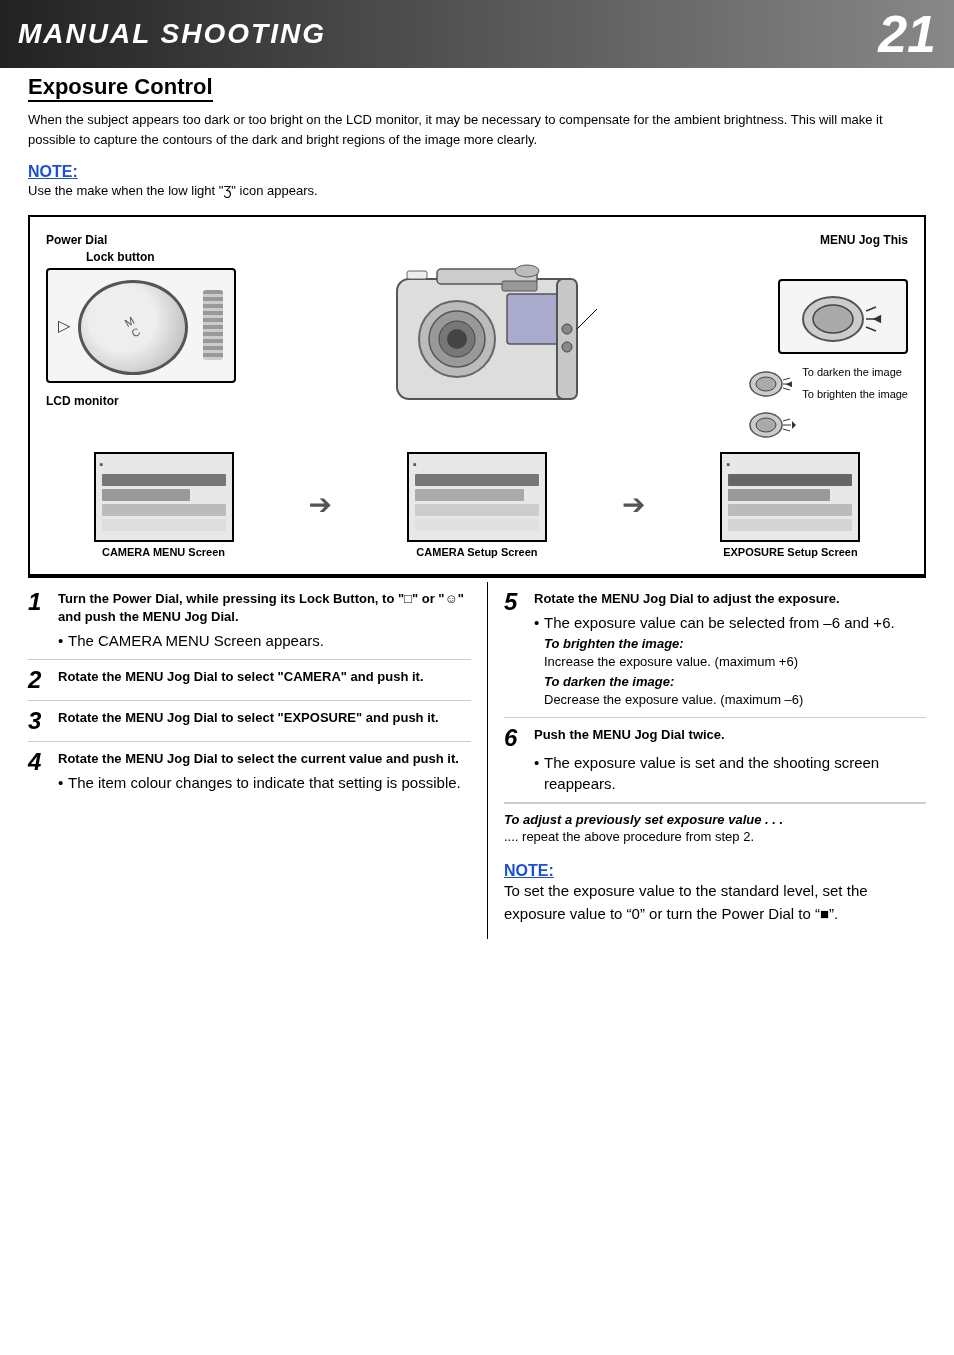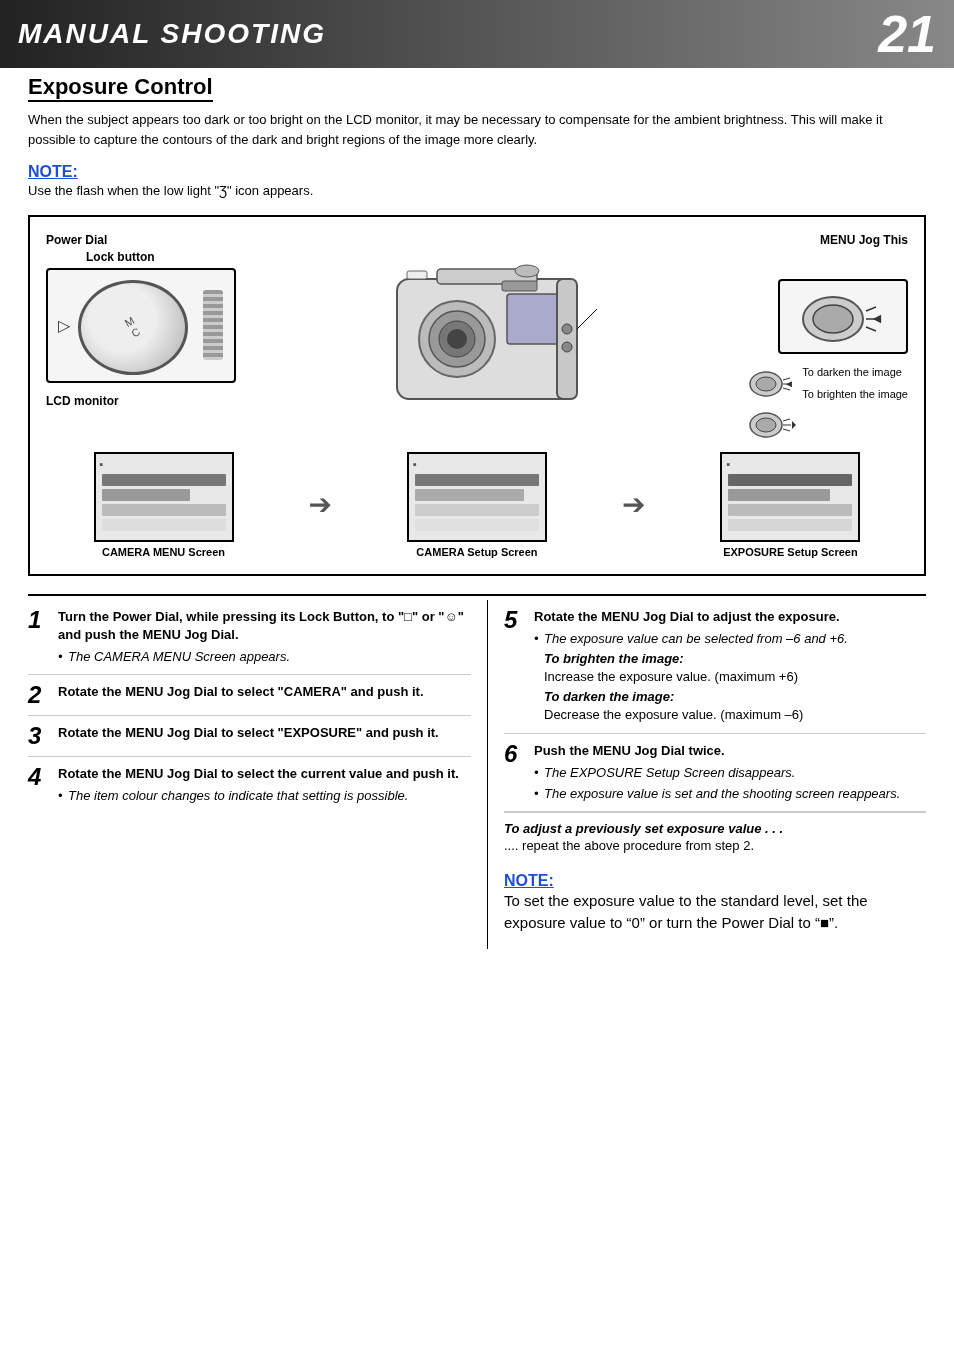--- a/index.html
+++ b/index.html
@@ -69,21 +69,20 @@
     }
     .note-text {
       font-size: 13px;
       line-height: 1.5;
     }
 
     
     .diagram-box {
       border: 2px solid #000;
       padding: 16px;
-      margin-bottom: 18px;
       position: relative;
     }
 
     .screen-block {
       display: flex;
       flex-direction: column;
       align-items: center;
     }
 
     .screen-box {
@@ -140,25 +139,24 @@
     }
 
     .step-title {
       font-weight: bold;
       font-size: 13px;
       line-height: 1.4;
       margin-bottom: 4px;
     }
 
     .step-bullet {
-      font-size: 13px;
+      font-size: 15px;
       line-height: 1.4;
       padding-left: 10px;
       position: relative;
-      font-style: italic;
     }
     .step-bullet::before {
       content: "•";
       position: absolute;
       left: 0;
     }
 
     .step-sub {
       font-size: 13px;
       line-height: 1.4;
@@ -196,21 +194,21 @@
 
 <div class="content">
 
   
   <div class="section-title">Exposure Control</div>
   <div class="intro-text">When the subject appears too dark or too bright on the LCD monitor, it may be necessary to compensate for the ambient brightness. This will make it possible to capture the contours of the dark and bright regions of the image more clearly.</div>
 
   
   <div class="note-block">
     <div class="note-label">NOTE:</div>
-    <div class="note-text">Use the flash when the low light "Ʒ" icon appears.</div>
+    <div class="note-text">Use the make when the low light "Ʒ" icon appears.</div>
   </div>
 
   
   <div class="diagram-box">
 
     <div style="display:flex; justify-content:space-between; margin-bottom:2px;">
       <span style="font-weight:bold; font-size:12px;">Power Dial</span>
       <span style="font-weight:bold; font-size:12px;">MENU Jog This</span>
     </div>
 
@@ -421,21 +419,20 @@
             <span class="italic-bold">To darken the image:</span><br>
             Decrease the exposure value. (maximum –6)
           </div>
         </div>
       </div>
 
       <div class="step-item">
         <div class="step-number">6</div>
         <div class="step-content">
           <div class="step-title">Push the MENU Jog Dial twice.</div>
-          <div class="step-bullet">The EXPOSURE Setup Screen disappears.</div>
           <div class="step-bullet" style="padding-top:3px;">The exposure value is set and the shooting screen reappears.</div>
         </div>
       </div>
 
       <div style="padding: 8px 0 4px 0; border-top: 1px solid #ccc;">
         <div class="italic-bold" style="font-size:13px;">To adjust a previously set exposure value . . .</div>
         <div style="font-size:13px; line-height:1.5;">.... repeat the above procedure from step 2.</div>
       </div>
 
       <div class="note-block bottom-note">

